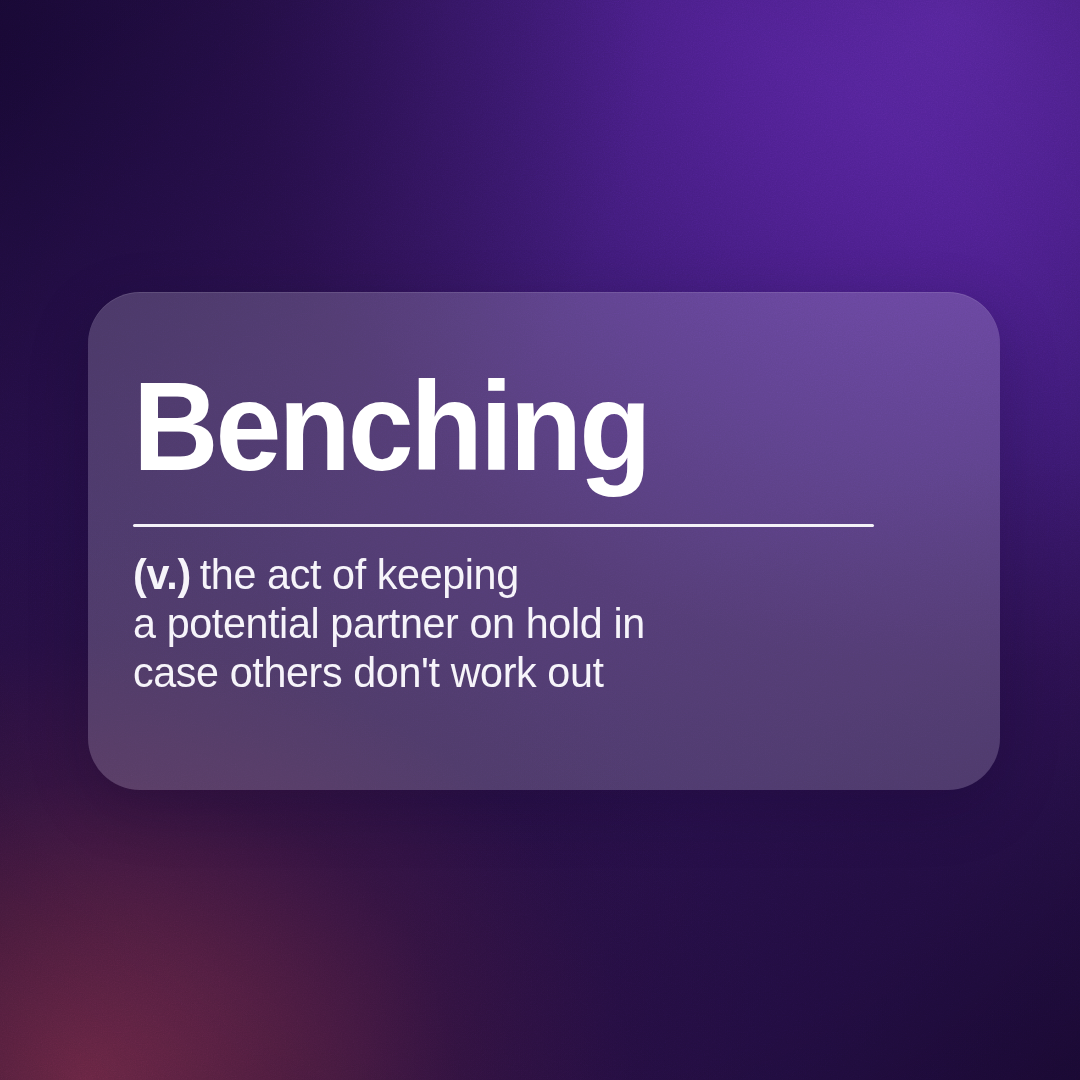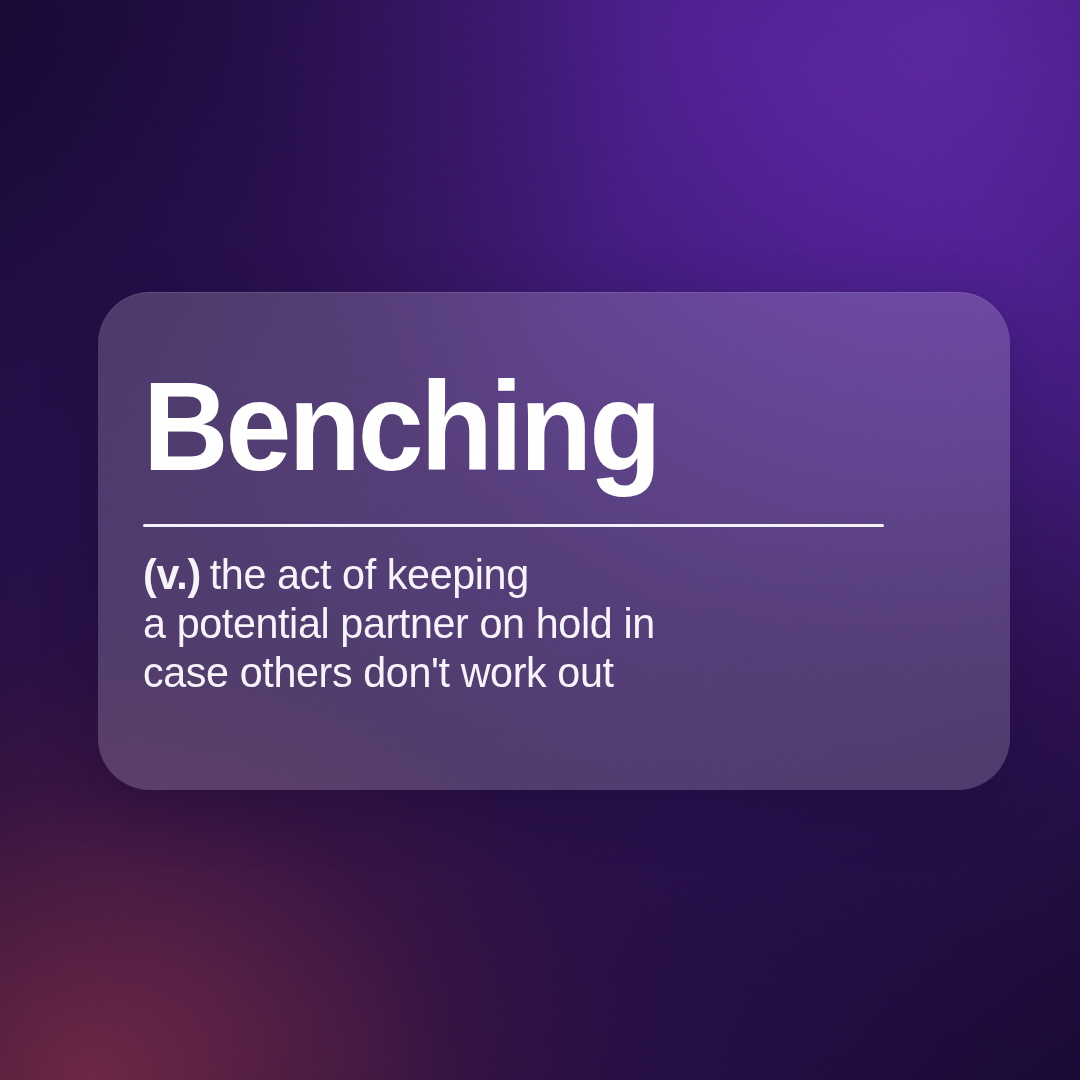--- a/index.html
+++ b/index.html
@@ -75,21 +75,21 @@
 
   
   .bg-noise {
     opacity: 0.40;
     mix-blend-mode: overlay;
   }
 
   
   .card {
     position: absolute;
-    left: 98px;
+    left: 88px;
     top: 292px;
     width: 912px;
     height: 498px;
     border-radius: 52px;
     background: rgba(228, 224, 240, 0.215);
     box-shadow:
       inset 0 1px 0 rgba(255, 255, 255, 0.10),
       0 18px 60px rgba(12, 4, 30, 0.22);
     box-sizing: border-box;
   }

